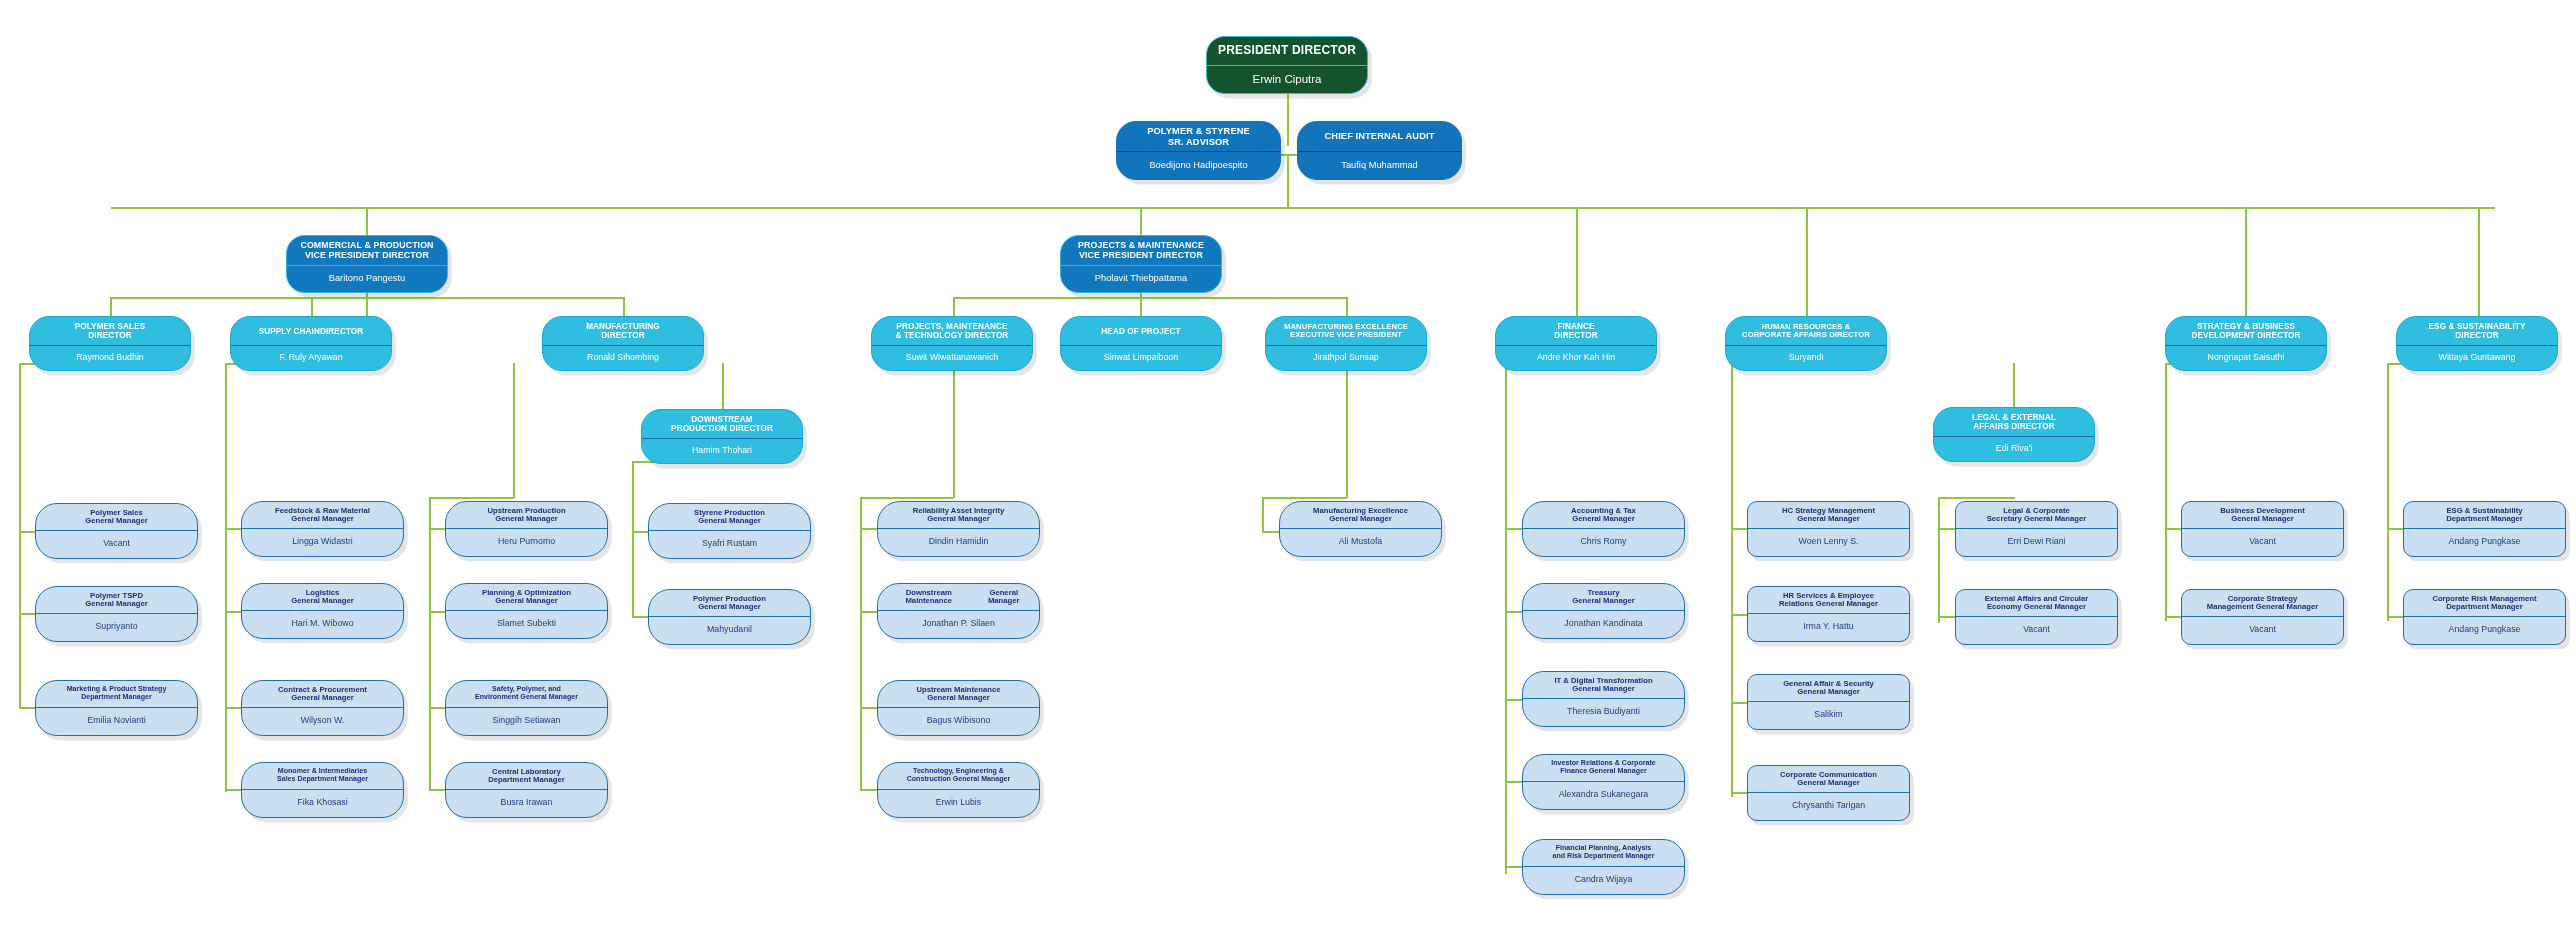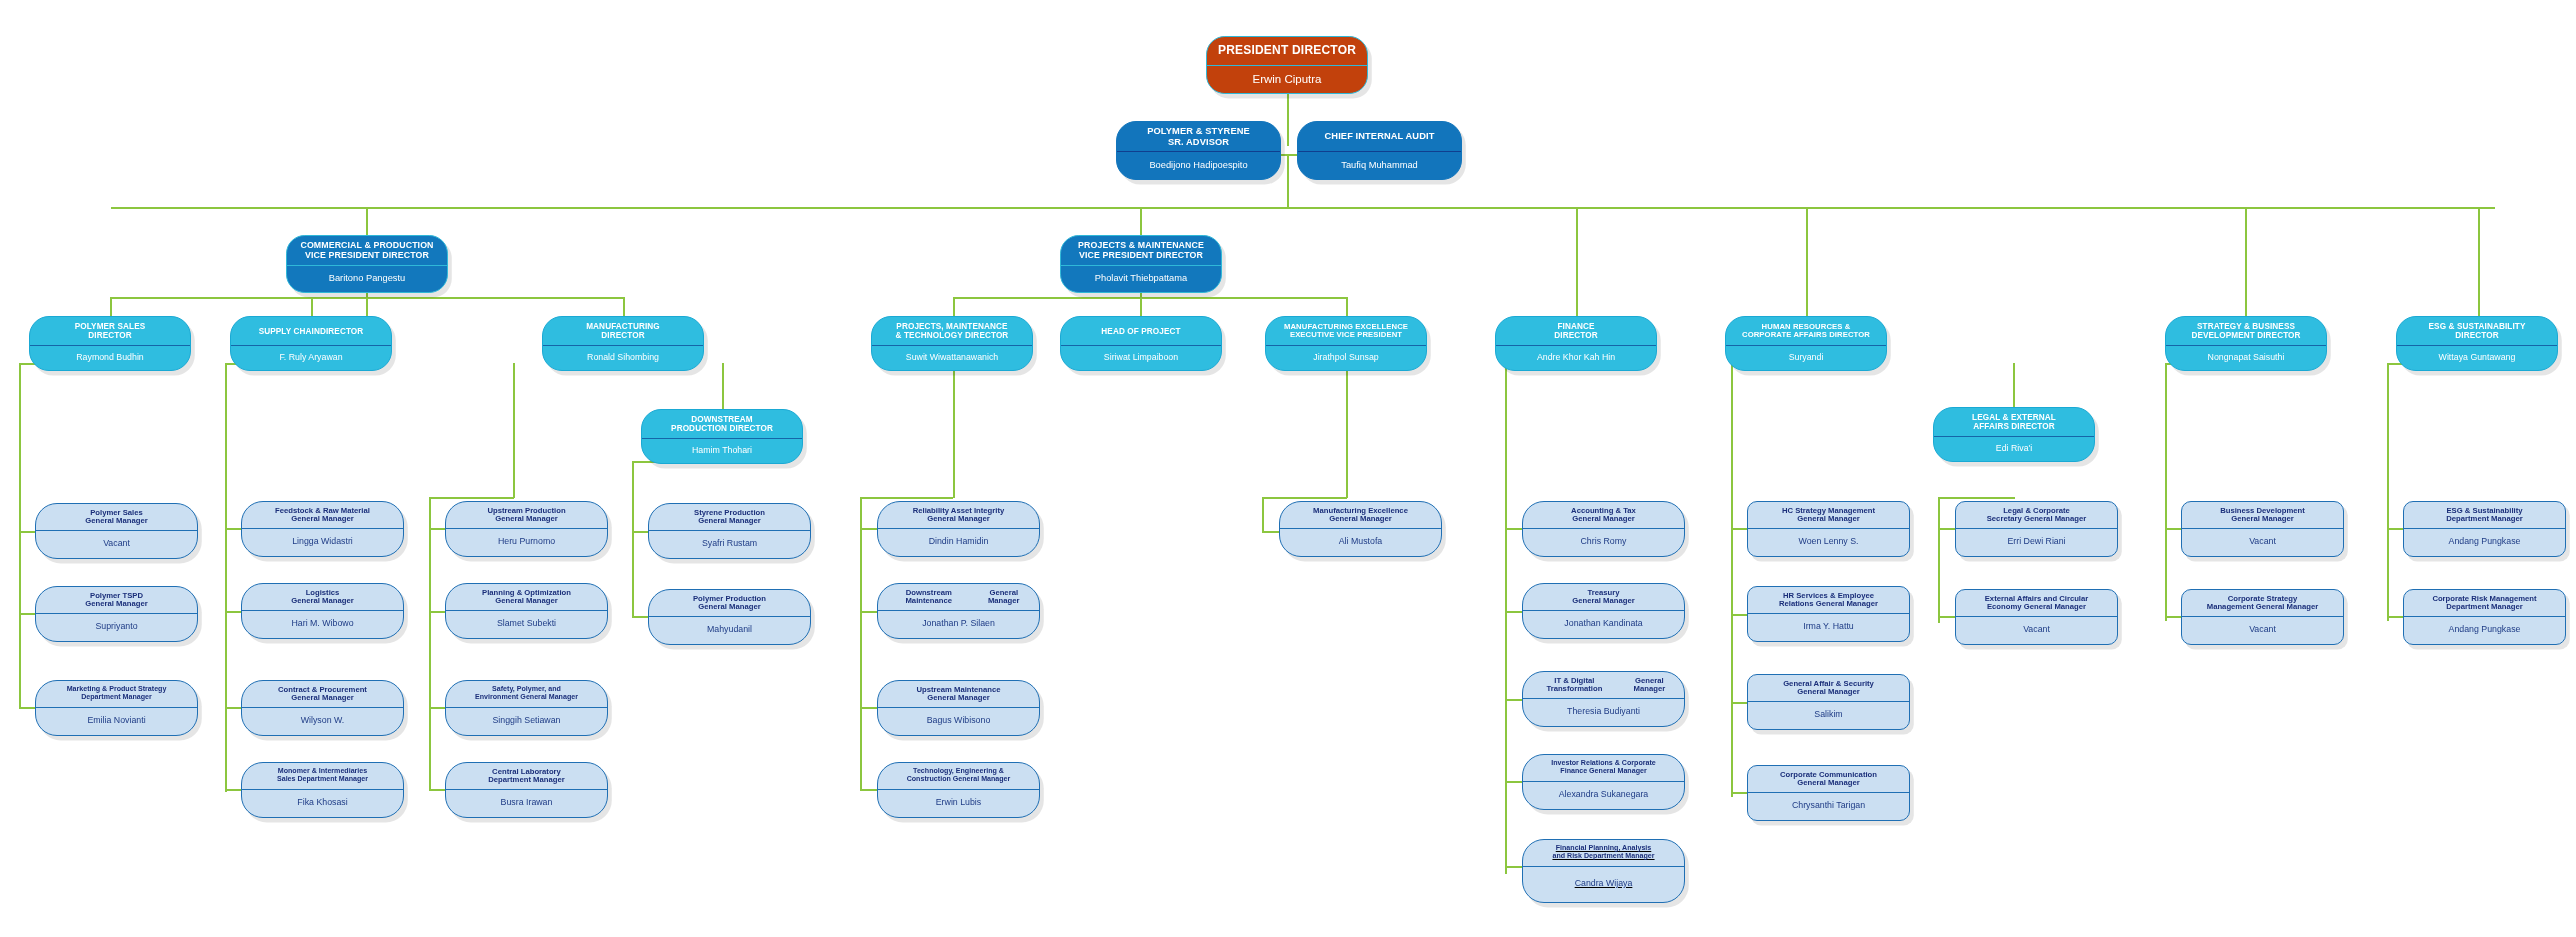--- a/index.html
+++ b/index.html
@@ -36,21 +36,21 @@
   }
   .node .nm{
     flex:1 1 auto;
     display:flex;align-items:center;justify-content:center;
     text-align:center;
     line-height:1.1;
     padding:1.1px 4.4px 2.2px 4.4px;
   }
 
   
-  .lvl1{background:#c2410c;border:1.1px solid #2fb8d8;border-radius:18.7px;}
+  .lvl1{background:#14532d;border:1.1px solid #2fb8d8;border-radius:18.7px;}
   .lvl1 .ttl{color:#ffffff;font-size:12px;letter-spacing:0.2px;height:24px;}
   .lvl1 .nm{color:#ffffff;font-size:11.5px;border-top:1.1px solid #2fb8d8;}
 
   
   .lvl2{background:#1275bc;border:0.5px solid #1275bc;border-radius:20px;}
   .lvl2 .ttl{color:#ffffff;font-size:9.3px;height:25px;letter-spacing:0.1px;}
   .lvl2 .nm{color:#ffffff;font-size:9.3px;border-top:1.1px solid #103f8f;}
 
   
   .lvl3{background:#1278bd;border:0.5px solid #2fb8d8;border-radius:18.7px;}
@@ -441,34 +441,34 @@
     <div class="nm">Chris Romy</div>
   </div>
   <div class="node lvl5" style="left:1522px;top:583px;width:163px;height:56px;">
     <div class="ttl" style="flex-direction:column;">
       <span>Treasury</span>
       <span>General Manager</span>
     </div>
     <div class="nm">Jonathan Kandinata</div>
   </div>
   <div class="node lvl5" style="left:1522px;top:671px;width:163px;height:56px;">
-    <div class="ttl" style="flex-direction:row;">
+    <div class="ttl" style="flex-direction:column;">
       <span>IT &amp; Digital Transformation</span>
       <span>General Manager</span>
     </div>
     <div class="nm">Theresia Budiyanti</div>
   </div>
   <div class="node lvl5" style="left:1522px;top:754px;width:163px;height:56px;">
     <div class="ttl" style="flex-direction:column;font-size:7.1px;">
       <span>Investor Relations &amp; Corporate</span>
       <span>Finance General Manager</span>
     </div>
     <div class="nm">Alexandra Sukanegara</div>
   </div>
-  <div class="node lvl5" style="left:1522px;top:839px;width:163px;height:64px;text-decoration:underline;">
+  <div class="node lvl5" style="left:1522px;top:839px;width:163px;height:56px;">
     <div class="ttl" style="flex-direction:column;font-size:7.1px;">
       <span>Financial Planning, Analysis</span>
       <span>and Risk Department Manager</span>
     </div>
     <div class="nm">Candra Wijaya</div>
   </div>
 
   <div class="node lvl5 sq" style="left:1747px;top:501px;width:163px;height:56px;">
     <div class="ttl" style="flex-direction:column;">
       <span>HC Strategy Management</span>

